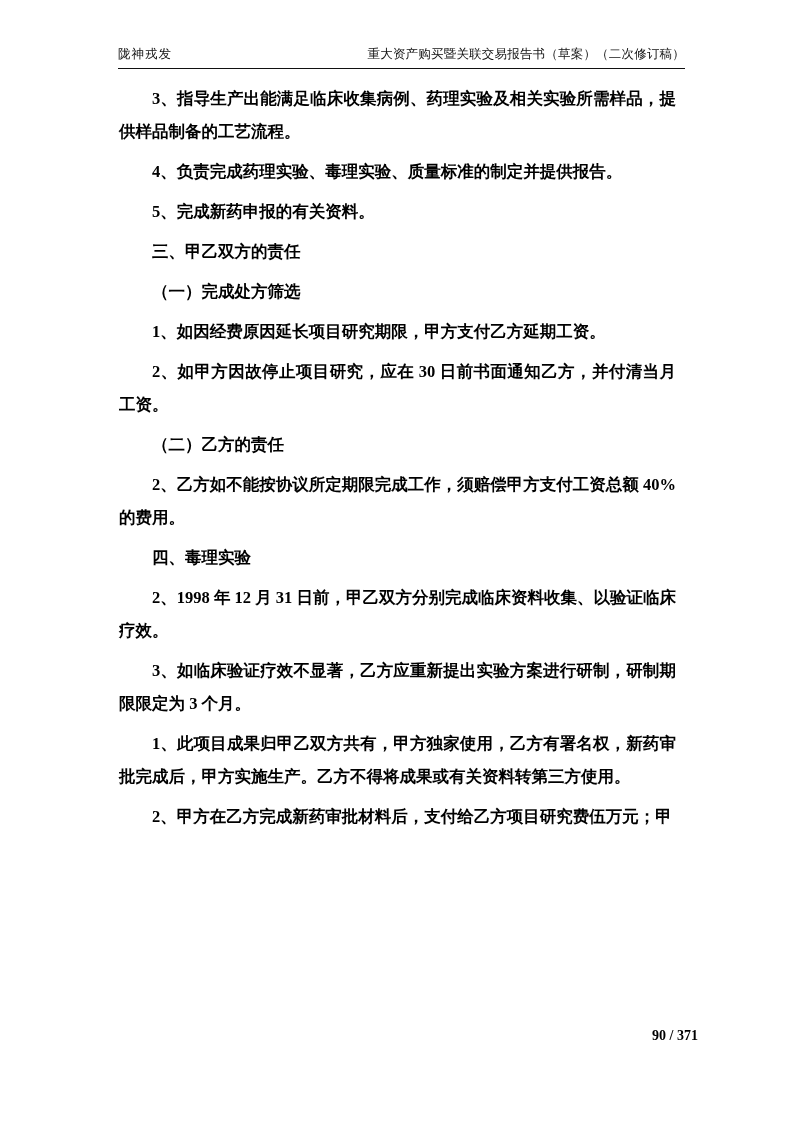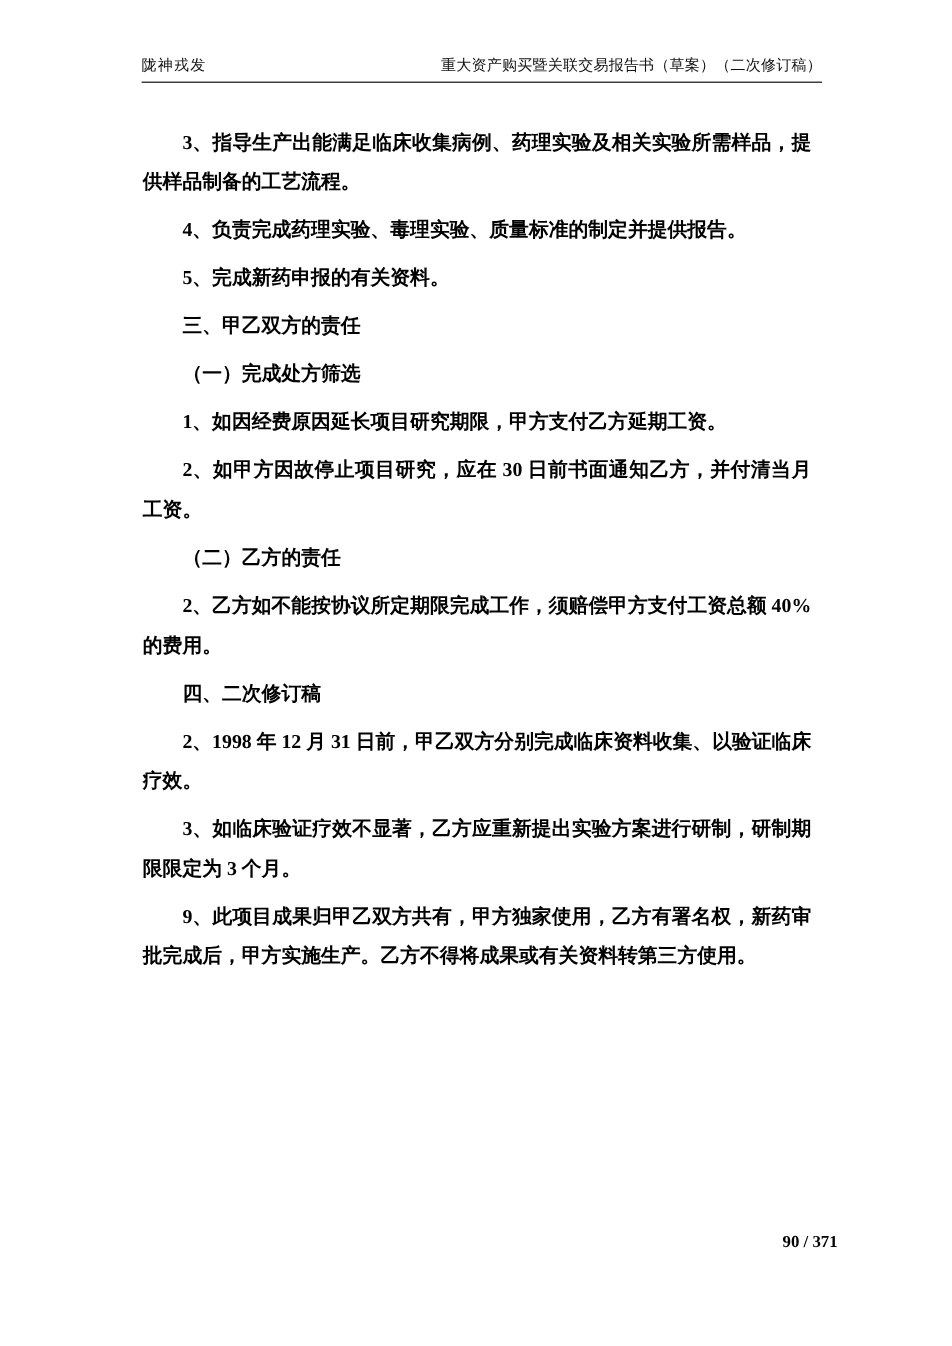--- a/index.html
+++ b/index.html
@@ -35,21 +35,21 @@
     }
     .header-left {
       letter-spacing: 1px;
     }
     .header-right {
       letter-spacing: 0.2px;
       margin-left: 38px;
     }
     .doc-body {
       position: absolute;
-      top: 102px;
+      top: 82px;
       left: 119px;
       right: 117px;
       font-size: 16.5px;
       font-weight: 700;
       line-height: 33px;
       text-align: justify;
       color: #000000;
     }
     .doc-body p {
       margin: 0 0 7px 0;
@@ -78,23 +78,24 @@
   <main class="doc-body">
     <p>3、指导生产出能满足临床收集病例、药理实验及相关实验所需样品，提供样品制备的工艺流程。</p>
     <p>4、负责完成药理实验、毒理实验、质量标准的制定并提供报告。</p>
     <p>5、完成新药申报的有关资料。</p>
     <p>三、甲乙双方的责任</p>
     <p>（一）完成处方筛选</p>
     <p>1、如因经费原因延长项目研究期限，甲方支付乙方延期工资。</p>
     <p>2、如甲方因故停止项目研究，应在 30 日前书面通知乙方，并付清当月工资。</p>
     <p>（二）乙方的责任</p>
     <p>2、乙方如不能按协议所定期限完成工作，须赔偿甲方支付工资总额 40%的费用。</p>
-    <p>四、二次修订稿</p>
+    <p>四、毒理实验</p>
     <p>2、1998 年 12 月 31 日前，甲乙双方分别完成临床资料收集、以验证临床疗效。</p>
     <p>3、如临床验证疗效不显著，乙方应重新提出实验方案进行研制，研制期限限定为 3 个月。</p>
-    <p>9、此项目成果归甲乙双方共有，甲方独家使用，乙方有署名权，新药审批完成后，甲方实施生产。乙方不得将成果或有关资料转第三方使用。</p>
+    <p>1、此项目成果归甲乙双方共有，甲方独家使用，乙方有署名权，新药审批完成后，甲方实施生产。乙方不得将成果或有关资料转第三方使用。</p>
+    <p>2、甲方在乙方完成新药审批材料后，支付给乙方项目研究费伍万元；甲</p>
   </main>
 
   <footer class="page-footer">
     <span>90 / 371</span>
   </footer>
 
 </div>
 
 </body></html>

